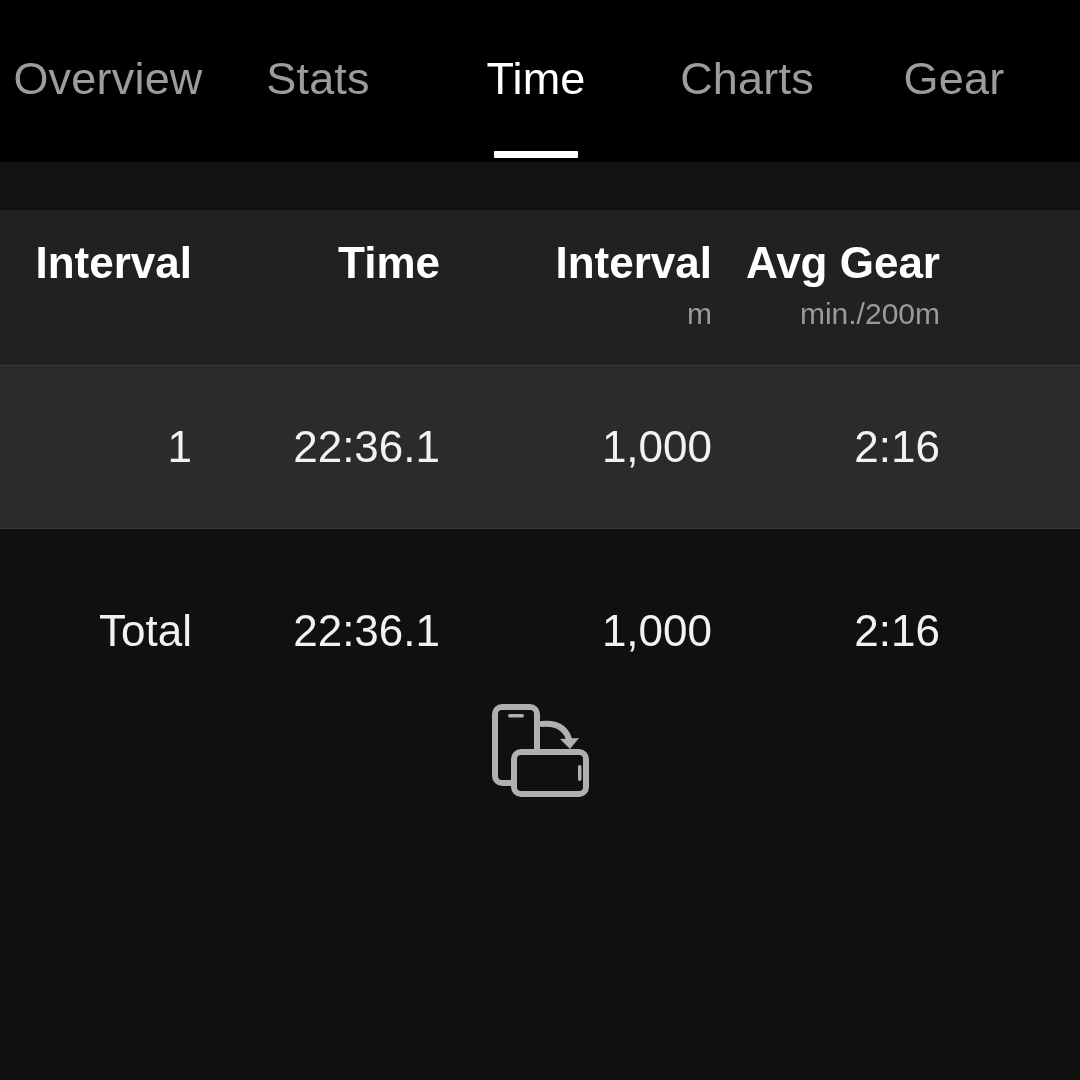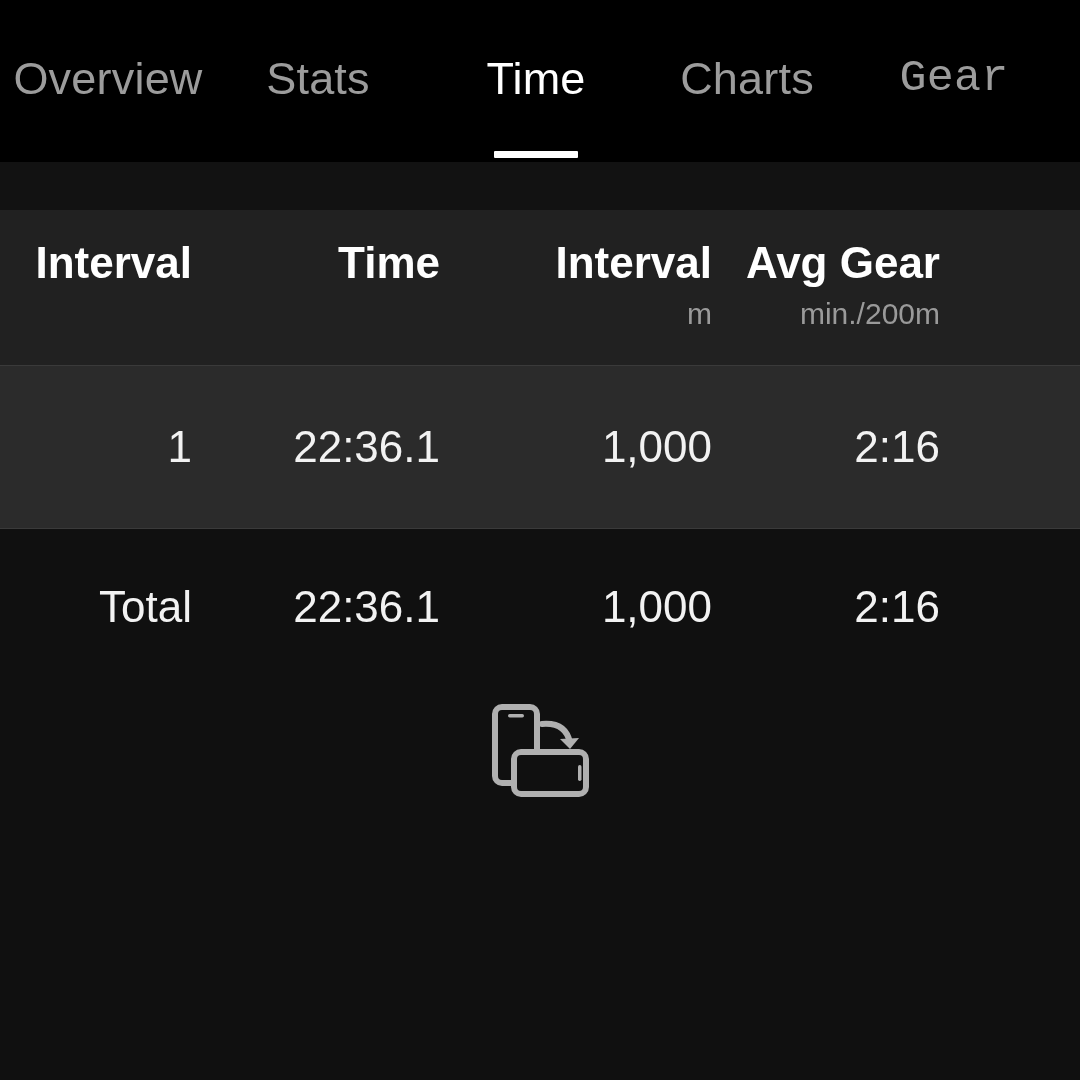--- a/index.html
+++ b/index.html
@@ -98,20 +98,21 @@
   .row.data {
     height: 163px;
     background: #2b2b2b;
     border-bottom: 1px solid #3a3a3a;
     align-items: center;
   }
   .row.total {
     height: 156px;
     background: #101010;
     align-items: center;
+    margin-top: 24px;
   }
 
   .cell {
     box-sizing: border-box;
     text-align: right;
     padding-right: 0;
     display: flex;
     flex-direction: column;
     justify-content: flex-start;
     align-items: flex-end;
@@ -205,21 +206,21 @@
 
     <div class="tab active" style="left:443px; width:186px;">
       <span class="tab-label">Time</span>
       <span class="tab-indicator"></span>
     </div>
 
     <div class="tab" style="left:645px; width:204px;justify-content:center;">
       <span class="tab-label">Charts</span>
     </div>
 
-    <div class="tab" style="left:866px; width:176px;font-family:Liberation Mono, monospace;">
+    <div class="tab" style="left:866px; width:176px;">
       <span class="tab-label">Gear</span>
     </div>
 
   </div>
 </div>
 
 <div class="tab-gap"></div>
 
 <div class="table">
 

